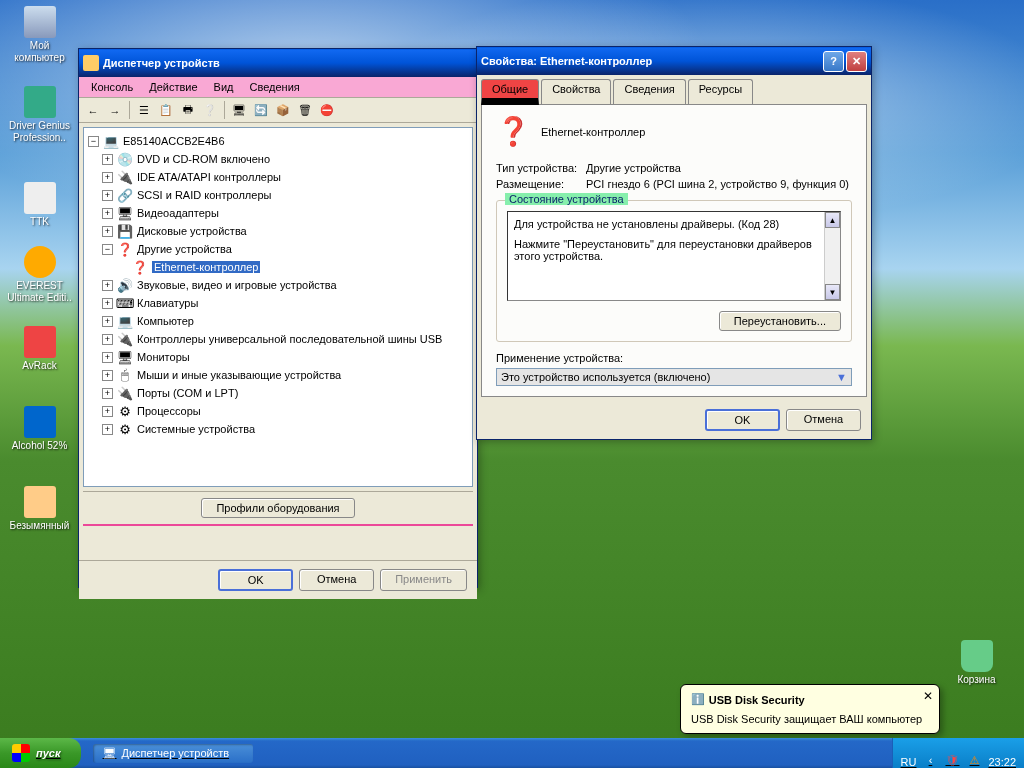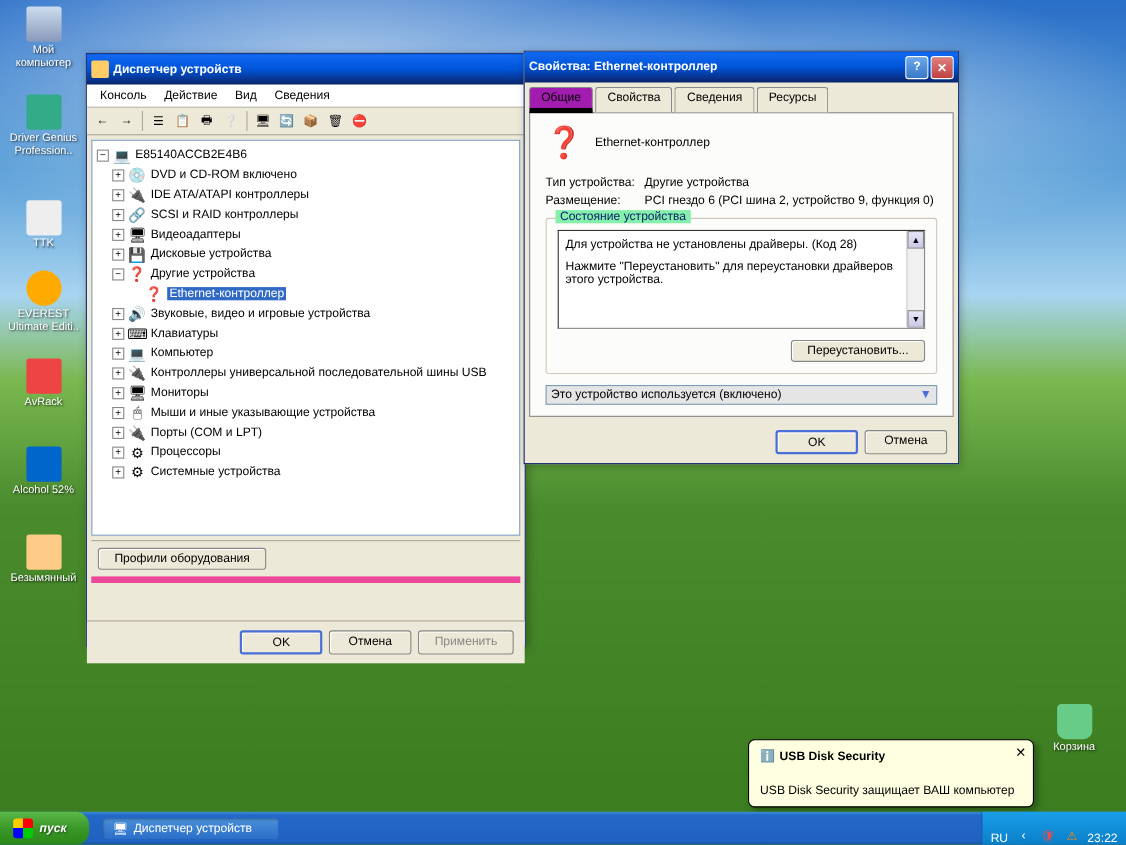--- a/index.html
+++ b/index.html
@@ -12,55 +12,55 @@
 .desktop-icon .label { font-size:10px; line-height:12px; }
 
 .window { position:absolute; background:#ece9d8; border:1px solid #0a246a; box-shadow:2px 2px 8px rgba(0,0,0,0.3); }
 .titlebar { height:28px; background:linear-gradient(to bottom,#0058e0 0%,#1068f0 5%,#0054d8 50%,#0a246a 100%); display:flex; align-items:center; padding:0 4px; color:#fff; font-weight:bold; font-size:12px; }
 .titlebar .ti { width:16px; height:16px; margin-right:4px; background:#fc6; border-radius:2px; }
 .titlebar .title-text { flex:1; }
 .titlebar .wbtn { width:21px; height:21px; margin-left:2px; border:1px solid #fff; border-radius:3px; display:flex; align-items:center; justify-content:center; font-weight:bold; cursor:pointer; }
 .wbtn.help { background:linear-gradient(#6fa8e8,#3878c8); }
 .wbtn.close { background:linear-gradient(#e08080,#c04040); }
 
-.menubar { background:#ffffff; padding:2px 4px; display:flex; border-bottom:1px solid #aca899; }
+.menubar { background:#f9a8d4; padding:2px 4px; display:flex; border-bottom:1px solid #aca899; }
 .menubar span { padding:2px 8px; cursor:pointer; }
 .toolbar { background:#ece9d8; padding:2px 4px; display:flex; align-items:center; gap:2px; border-bottom:1px solid #aca899; }
 .toolbar .tb { width:20px; height:20px; display:flex; align-items:center; justify-content:center; cursor:pointer; }
 .toolbar .sep { width:1px; height:18px; background:#aca899; margin:0 2px; }
 
 .tree-panel { background:#fff; border:1px solid #7f9db9; margin:4px; height:360px; overflow:auto; padding:4px; }
 .tree-item { display:flex; align-items:center; padding:1px 0; cursor:pointer; }
 .tree-item .exp { width:11px; height:11px; border:1px solid #888; background:#fff; margin-right:4px; display:flex; align-items:center; justify-content:center; font-size:9px; line-height:1; color:#000; }
 .tree-item .icn { width:16px; height:16px; margin-right:4px; display:inline-flex; align-items:center; justify-content:center; font-size:13px; }
 .tree-item.root { margin-left:0; }
 .tree-item.lvl1 { margin-left:14px; }
 .tree-item.lvl2 { margin-left:44px; }
 .tree-item.selected .txt { background:#316ac5; color:#fff; padding:0 2px; }
 
 .btn { background:#ece9d8; border:1px solid #888; border-radius:3px; padding:3px 14px; cursor:pointer; min-width:75px; text-align:center; box-shadow:inset 1px 1px 0 #fff; }
 .btn.default { border:2px solid #4a6fd8; }
 .btn-row { display:flex; justify-content:flex-end; gap:6px; padding:8px 10px; }
 
 .tab-strip { display:flex; padding:4px 4px 0; }
 .tab { padding:3px 10px; background:#ece9d8; border:1px solid #888; border-bottom:none; border-radius:3px 3px 0 0; margin-right:2px; cursor:pointer; position:relative; }
-.tab.active { background:#a21caf; z-index:2; border-bottom:5px solid #000000; margin-bottom:-1px; }
+.tab.active { background:#ef4444; z-index:2; border-bottom:7px solid #000000; margin-bottom:-1px; }
 .tab-body { background:#fcfcfa; border:1px solid #888; margin:0 4px 4px; padding:10px 14px; }
 
 .prop-row { display:flex; margin:4px 0; }
 .prop-row .lbl { width:90px; }
 .fieldset { border:1px solid #d0c8b8; border-radius:3px; padding:10px; margin:10px 0; position:relative; }
 .fieldset .legend { position:absolute; top:-8px; left:8px; background:#86efac; padding:0 4px; color:#0a246a;text-align:center; }
 .status-box { background:#fff; border:1px inset #888; padding:6px; height:90px; overflow:auto; font-size:11px; }
 .combo { width:100%; background:#e5e5e5; border:1px solid #7f9db9; padding:2px 4px; display:flex; justify-content:space-between; align-items:center; cursor:pointer; }
 .combo .arrow { color:#4a6fd8; }
 
 .sys-btn-panel { border-top:1px solid #aca899; background:#ece9d8; }
 
-.taskbar { position:absolute; bottom:0; left:0; right:0; height:30px; background:linear-gradient(to bottom,#3a8fd8 0%,#2468c8 10%,#2060c0 90%,#1850a0 100%); display:flex; align-items:center; }
+.taskbar { position:absolute; bottom:0; left:0; right:0; height:30px; background:linear-gradient(to bottom,#3a8fd8 0%,#2468c8 10%,#2060c0 90%,#1850a0 100%); display:flex; align-items:center;text-decoration:underline; }
 .start-btn { height:30px; background:linear-gradient(to bottom,#5cb848 0%,#3a9828 50%,#2a8818 100%); color:#fff; font-weight:bold; font-style:italic; font-size:16px; padding:0 20px 0 12px; display:flex; align-items:center; border-radius:0 12px 12px 0; cursor:pointer; text-shadow:1px 1px 2px rgba(0,0,0,0.5); }
 .start-btn .logo { width:18px; height:18px; margin-right:6px; background:conic-gradient(#f00 0 25%,#0c0 25% 50%,#00f 50% 75%,#fc0 75% 100%); border-radius:3px; }
 .task-item { background:linear-gradient(#4a8fd8,#2a6fc8); color:#fff; padding:3px 10px; margin:3px 2px; border-radius:3px; display:flex; align-items:center; gap:5px; cursor:pointer; min-width:160px; box-shadow:inset 1px 1px 2px rgba(0,0,0,0.3); }
 .tray { margin-left:auto; background:linear-gradient(#1a9fe8,#0a7fc8); height:30px; display:flex; align-items:flex-end; padding:0 8px; gap:6px; color:#fff; border-left:1px solid #1a5fb8; }
 .tray .ti { width:16px; height:16px; display:inline-flex; align-items:center; justify-content:center; }
 
 .balloon { position:absolute; background:#ffffe1; border:1px solid #000; border-radius:6px; padding:8px 10px; box-shadow:3px 3px 6px rgba(0,0,0,0.3); }
 .balloon .bt { font-weight:bold; display:flex; align-items:center; gap:4px; }
 .balloon .bx { position:absolute; top:4px; right:6px; cursor:pointer; font-size:12px; }
 
@@ -212,21 +212,21 @@
           <span class="icn">⚙</span>
           <span class="txt">Процессоры</span>
         </div>
         <div class="tree-item lvl1">
           <span class="exp">+</span>
           <span class="icn">⚙</span>
           <span class="txt">Системные устройства</span>
         </div>
       </div>
  </div>
- <div style="padding:6px;border-top:1px solid #aca899;border-bottom:6px solid #ec4899;margin:0 4px;display:flex;justify-content:flex-start">
+ <div style="padding:6px;border-top:1px solid #aca899;border-bottom:2px solid #ec4899;margin:0 4px;display:flex;justify-content:center">
   <div class="btn">Профили оборудования</div>
  </div>
  <div style="height:34px"></div>
  <div class="btn-row sys-btn-panel">
   <div class="btn default">OK</div>
   <div class="btn">Отмена</div>
   <div class="btn" style="color:#888">Применить</div>
  </div>
 </div>
 
@@ -264,39 +264,40 @@
     <div class="scrollbar-v">
      <div class="sbtn" style="position:absolute;top:0;left:0;right:0">▲</div>
      <div class="sbtn" style="position:absolute;bottom:0;left:0;right:0">▼</div>
     </div>
    </div>
    <div style="display:flex;justify-content:flex-end;margin-top:10px">
     <div class="btn">Переустановить...</div>
    </div>
   </div>
   <div style="margin-top:6px">
+   <div>Применение устройства:</div>
    <div class="combo" style="margin-top:4px">
     <span>Это устройство используется (включено)</span>
     <span class="arrow">▼</span>
    </div>
   </div>
  </div>
  <div class="btn-row">
   <div class="btn default">OK</div>
   <div class="btn">Отмена</div>
  </div>
 </div>
 
 <div class="balloon" style="bottom:34px;right:84px;width:260px">
  <div class="bx">✕</div>
  <div class="bt">
       <span>ℹ️</span>
       <span>USB Disk Security</span>
     </div>
- <div style="margin-top:19px">USB Disk Security защищает ВАШ компьютер</div>
+ <div style="margin-top:7px">USB Disk Security защищает ВАШ компьютер</div>
 </div>
 
 <div class="taskbar">
  <div class="start-btn">
       <div class="logo"></div>
       <span>пуск</span>
     </div>
  <div style="width:10px"></div>
  <div class="task-item">
       <span>🖥</span>

